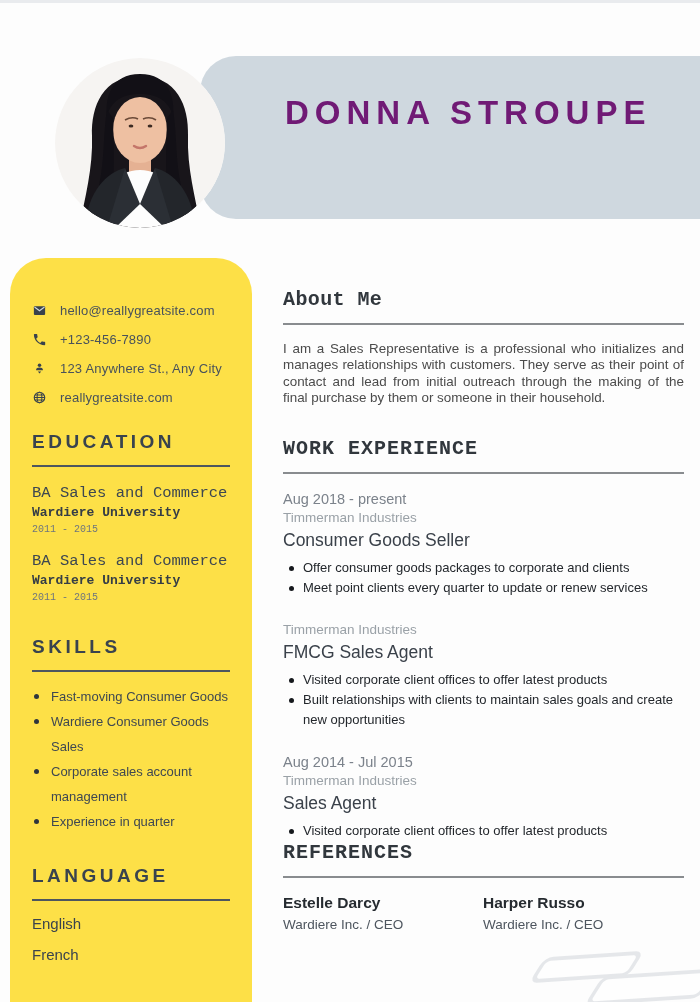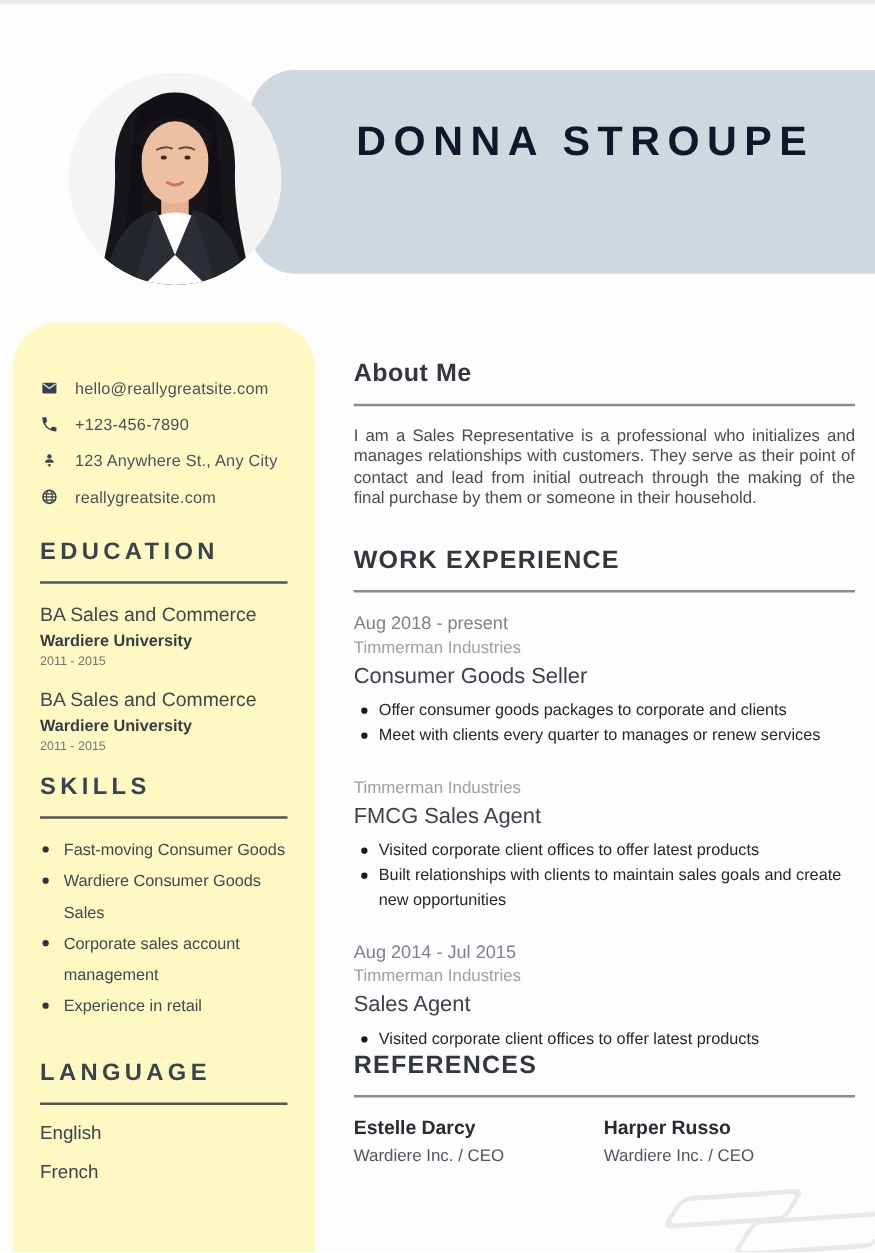--- a/index.html
+++ b/index.html
@@ -6,55 +6,55 @@
   html,body { background:#ffffff; }
   body { width:700px; height:1002px; font-family:"Liberation Sans", sans-serif; }
 
   .page { position:relative; width:700px; height:1002px; background:#fdfdfd; overflow:hidden; }
   .top-line { position:absolute; top:0; left:0; right:0; height:3px; background:#e9ebee; }
 
   
   .banner { position:absolute; left:200px; top:56px; width:500px; height:163px;
             background:#cfd8df; border-radius:36px 0 0 36px; }
   .banner-text { position:absolute; left:85px; top:38px; }
-  .person-name { font-size:33px; font-weight:700; letter-spacing:6px; color:#0f172a;text-align:right; }
+  .person-name { font-size:33px; font-weight:700; letter-spacing:6px; color:#701a75;text-align:right; }
   .person-title { margin-top:16px; font-size:19px; font-weight:700; letter-spacing:0.6px; color:#3c4754; }
 
   .photo { position:absolute; left:55px; top:58px; width:170px; height:170px;
            border-radius:50%; background:#faf9f8; overflow:hidden; }
   .photo svg { display:block; width:100%; height:100%; }
 
   
   .sidebar { position:absolute; left:10px; top:258px; width:242px; height:744px;
-             background:#fef9c3; border-radius:36px 36px 0 0; padding:44px 22px 0 22px; }
+             background:#fde047; border-radius:36px 36px 0 0; padding:44px 22px 0 22px; }
 
   .contact-row { display:flex; align-items:center; gap:13px; margin-bottom:13px; min-height:16px; }
   .contact-row svg { flex:0 0 15px; width:15px; height:15px; }
   .contact-text { font-size:13px; color:#49525b; letter-spacing:0.2px; }
 
   .side-section { margin-top:26px; }
   .side-heading { font-size:19px; font-weight:600; letter-spacing:3.5px; color:#39434e; }
   .side-rule { border:none; border-top:2px solid #4d565f; margin-top:12px; }
 
-  .edu-entry { margin-top:17px; }
+  .edu-entry { margin-top:17px;font-family:Liberation Mono, monospace; }
   .edu-degree { font-size:15.5px; color:#3d4751; }
   .edu-school { font-size:13px; font-weight:700; color:#353d46; margin-top:3px; }
   .edu-years { font-size:10px; color:#6e757d; margin-top:4px; }
 
   .skills-list { list-style:none; margin-top:12px; }
   .skills-list li { position:relative; padding-left:19px; font-size:13px; color:#3f4851; line-height:25px; }
   .skills-list li::before { content:""; position:absolute; left:2px; top:10px; width:5px; height:5px;
                             border-radius:50%; background:#2f363d; }
 
   .lang-list { list-style:none; margin-top:4px; }
   .lang-list li { font-size:15px; color:#3a434d; margin-top:14px; }
 
   
   .main { position:absolute; left:283px; top:288px; width:401px; }
-  .main-heading { font-size:20px; font-weight:600; color:#31373d; letter-spacing:0.4px; }
+  .main-heading { font-size:20px; font-weight:600; color:#31373d; letter-spacing:0.4px;font-family:Liberation Mono, monospace; }
   .main-heading.caps { letter-spacing:1px; }
   .main-rule { border:none; border-top:2px solid #898c8f; margin-top:12px; }
 
   .about-body { margin-top:16px; font-size:13.4px; line-height:16.4px; color:#4b4b4b; text-align:justify; }
 
   .work-section { margin-top:30px; }
   .job { margin-top:17px; }
   .job-dates { font-size:14.5px; color:#7b828b; }
   .job-company { font-size:13.5px; color:#9aa1a7; margin-top:3px; }
   .job-title { font-size:17.5px; color:#3a414a; margin-top:5px; }
@@ -167,32 +167,32 @@
         <div class="edu-school">Wardiere University</div>
         <div class="edu-years">2011 - 2015</div>
       </div>
       <div class="edu-entry">
         <div class="edu-degree">BA Sales and Commerce</div>
         <div class="edu-school">Wardiere University</div>
         <div class="edu-years">2011 - 2015</div>
       </div>
     </section>
 
-    <section class="side-section" style="margin-top:16px;">
+    <section class="side-section" style="margin-top:33px;">
       <div class="side-heading">SKILLS</div>
       <hr class="side-rule">
       <ul class="skills-list">
 
           <li>Fast-moving Consumer Goods</li>
 
           <li>Wardiere Consumer Goods Sales</li>
 
           <li>Corporate sales account management</li>
 
-          <li>Experience in retail</li>
+          <li>Experience in quarter</li>
         </ul>
     </section>
 
     <section class="side-section" style="margin-top:31px;">
       <div class="side-heading">LANGUAGE</div>
       <hr class="side-rule">
       <ul class="lang-list">
 
           <li>English</li>
 
@@ -213,21 +213,21 @@
       <div class="main-heading caps">WORK EXPERIENCE</div>
       <hr class="main-rule">
 
       <div class="job">
         <div class="job-dates">Aug 2018 - present</div>
         <div class="job-company">Timmerman Industries</div>
         <div class="job-title">Consumer Goods Seller</div>
         <ul class="job-bullets">
 
         <li>Offer consumer goods packages to corporate and clients</li>
-            <li>Meet with clients every quarter to manages or renew services</li>
+            <li>Meet point clients every quarter to update or renew services</li>
           </ul>
       </div>
 
       <div class="job" style="margin-top:24px;">
         <div class="job-company">Timmerman Industries</div>
         <div class="job-title">FMCG Sales Agent</div>
         <ul class="job-bullets">
 
         <li>Visited corporate client offices to offer latest products</li>
             <li>Built relationships with clients to maintain sales goals and create new opportunities</li>

